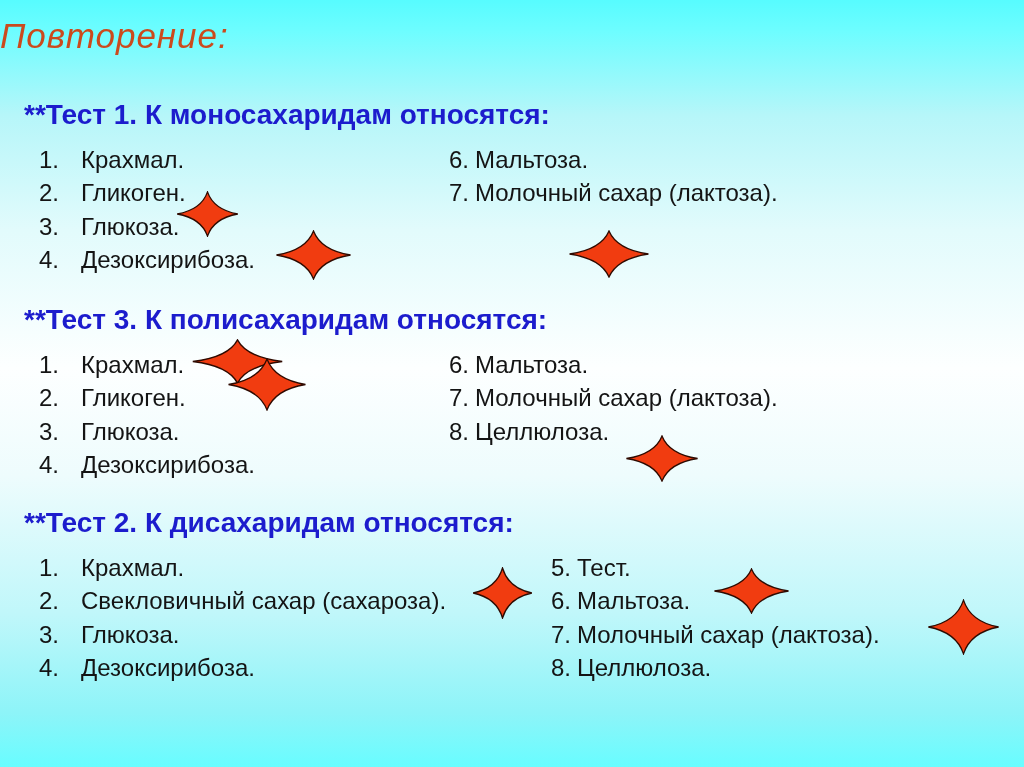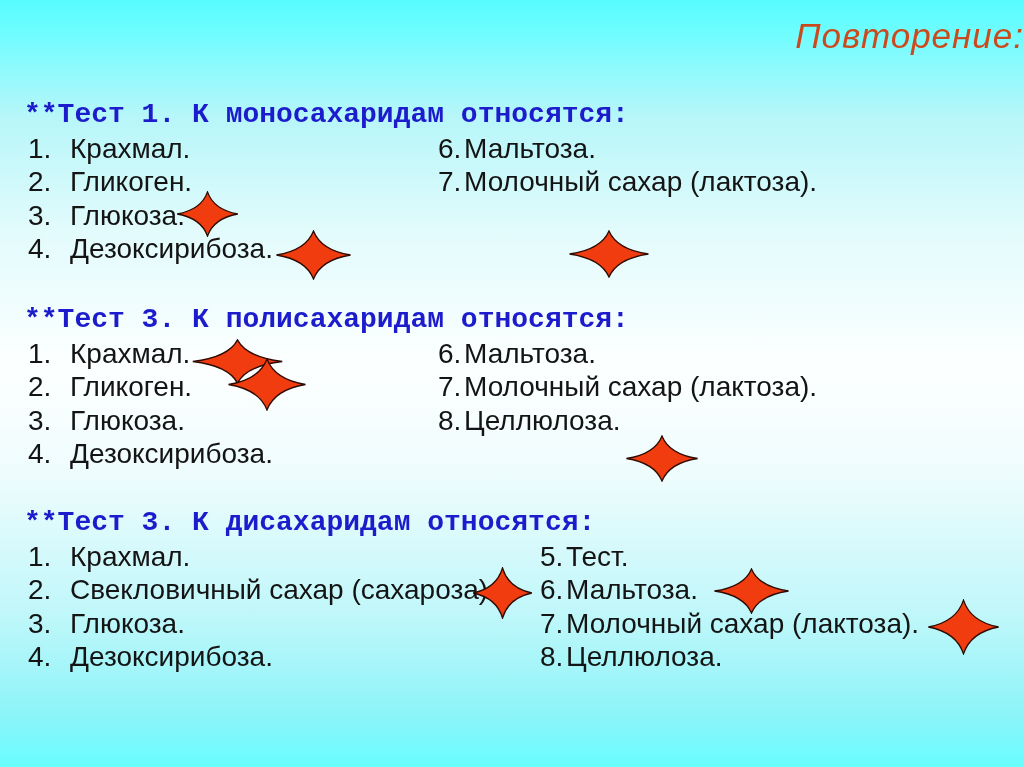--- a/index.html
+++ b/index.html
@@ -20,50 +20,49 @@
       #c0f7fa 80%,
       #8df4f8 93%,
       #68fdff 100%);
   }
 
   .title {
     position: absolute;
     top: 16px;
     left: 0;
     width: 100%;
-    text-align: right;
+    text-align: left;
     font-size: 35px;
     font-style: italic;
     letter-spacing: 1px;
     color: #cb4a1d;
   }
 
   .section { position: absolute; left: 0; width: 1024px; }
   #section-1 { top: 98px; }
   #section-2 { top: 303px; }
   #section-3 { top: 506px; }
 
   .heading {
     position: absolute;
     left: 24px;
     top: 0;
     font-size: 28px;
     font-weight: bold;
     color: #1c1ccd;
     white-space: nowrap;
     line-height: 33px;
-    font-family: Liberation Mono, monospace;
   }
 
   ul.options {
     position: absolute;
-    margin: 0;
+    margin: 11px;
     padding: 0;
     list-style: none;
-    font-size: 28px;
+    font-size: 24px;
     color: #141414;
     line-height: 33.3px;
     white-space: nowrap;
   }
   .col-left  { left: 28px; top: 34px; }
   .col-right { left: 438px; top: 34px; }
   #section-3 .col-right { left: 540px; }
 
   .num { display: inline-block; }
   .col-left .num  { width: 42px; }
@@ -104,21 +103,21 @@
       <li><span class="num">4.</span><span>Дезоксирибоза.</span></li>
     </ul>
     <ul class="options col-right">
       <li><span class="num">6.</span><span>Мальтоза.</span></li>
       <li><span class="num">7.</span><span>Молочный сахар (лактоза).</span></li>
       <li><span class="num">8.</span><span>Целлюлоза.</span></li>
     </ul>
   </div>
 
   <div class="section" id="section-3">
-    <div class="heading">**Тест 3. К дисахаридам относятся:</div>
+    <div class="heading">**Тест 2. К дисахаридам относятся:</div>
     <ul class="options col-left">
       <li><span class="num">1.</span><span>Крахмал.</span></li>
       <li><span class="num">2.</span><span>Свекловичный сахар (сахароза).</span></li>
       <li><span class="num">3.</span><span>Глюкоза.</span></li>
       <li><span class="num">4.</span><span>Дезоксирибоза.</span></li>
     </ul>
     <ul class="options col-right">
       <li><span class="num">5.</span><span>Тест.</span></li>
       <li><span class="num">6.</span><span>Мальтоза.</span></li>
       <li><span class="num">7.</span><span>Молочный сахар (лактоза).</span></li>

